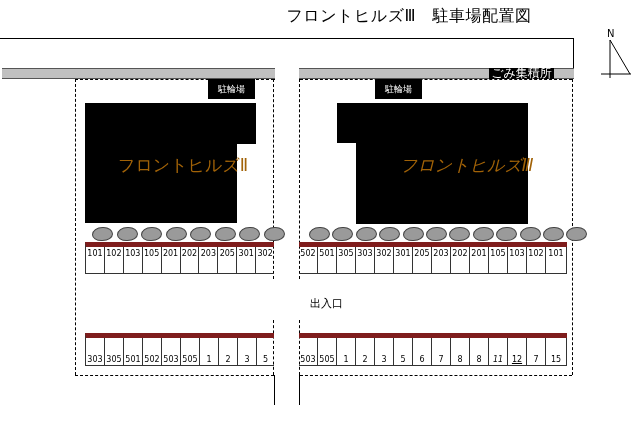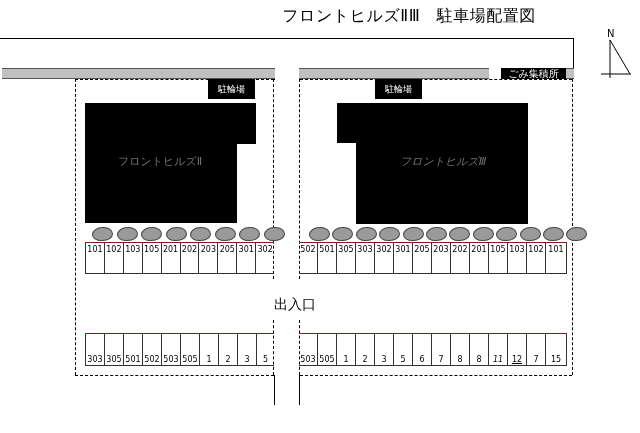--- a/index.html
+++ b/index.html
@@ -7,51 +7,51 @@
            font-family:"DejaVu Sans","Liberation Sans",sans-serif; color:#000; }
     .abs { position:absolute; box-sizing:border-box; }
     .title { left:0; top:6px; width:640px; text-align:center; font-size:16px; letter-spacing:0.5px; }
     .title span { margin-left:178px; }
     .road-line { background:#000; }
     .gray-bar { background:#c0c0c0; border-top:1px solid #555; border-bottom:1px solid #555; }
     .dash-v { border-left:1.5px dashed #000; width:0; }
     .dash-h { border-top:1.5px dashed #000; height:0; }
     .black { background:#000; }
     .label-box { background:#000; color:#fff; font-size:9px; text-align:center; line-height:16px; }
-    .bldg-name { color:#737373; font-size:11px; white-space:nowrap; }
+    .bldg-name { color:#a16207; font-size:17px; white-space:nowrap; }
     .shrub { width:19px; height:12px; background:#9a9a9a; border:1px solid #444;
              border-radius:50% 45% 50% 45% / 55% 50% 50% 45%; }
-    .stall-row { display:flex; border-top:1px solid #7f1d1d; border-bottom:1px solid #333; border-left:1px solid #333; }
+    .stall-row { display:flex; border-top:5px solid #7f1d1d; border-bottom:1px solid #333; border-left:1px solid #333; }
     .stall { border-right:1px solid #333; font-size:8px; box-sizing:border-box; display:flex; justify-content:center; }
     .stall.top { align-items:flex-start; padding-top:2px; }
     .stall.bottom { align-items:flex-end; padding-bottom:1px; }
-    .entrance { font-size:14px; }
+    .entrance { font-size:11px;margin-left:36px; }
     .north { font-size:10px; }
   </style>
 </head>
 <body>
 
-<div class="abs title"><span>フロントヒルズⅡⅢ　駐車場配置図</span></div>
+<div class="abs title"><span>フロントヒルズⅢ　駐車場配置図</span></div>
 
 <div class="abs north" style="left:607px;top:28px;">N</div>
 <svg class="abs" style="left:598px;top:38px;" width="36" height="42">
   <line x1="12" y1="2" x2="12" y2="40" stroke="#000" stroke-width="1"></line>
   <line x1="12" y1="2" x2="32" y2="36" stroke="#000" stroke-width="1"></line>
   <line x1="3" y1="36" x2="33" y2="36" stroke="#000" stroke-width="1"></line>
 </svg>
 
 <div class="abs road-line" style="left:0;top:38px;width:574px;height:1px;"></div>
 <div class="abs road-line" style="left:573px;top:38px;width:1px;height:30px;"></div>
 <div class="abs road-line" style="left:274px;top:68px;width:1px;height:12px;"></div>
 <div class="abs road-line" style="left:299px;top:68px;width:1px;height:12px;"></div>
 
 <div class="abs gray-bar" style="left:2px;top:68px;width:273px;height:11px;"></div>
 <div class="abs gray-bar" style="left:299px;top:68px;width:190px;height:11px;"></div>
 <div class="abs gray-bar" style="left:554px;top:68px;width:20px;height:11px;"></div>
-<div class="abs label-box" style="left:489px;top:68px;width:65px;height:11px;line-height:11px;font-size:10px;margin-left:12px;">ごみ集積所</div>
+<div class="abs label-box" style="left:489px;top:68px;width:65px;height:11px;line-height:11px;font-size:12px;">ごみ集積所</div>
 
 <div class="abs dash-h" style="left:75px;top:79px;width:199px;"></div>
 <div class="abs dash-v" style="left:75px;top:79px;height:296px;"></div>
 <div class="abs dash-h" style="left:75px;top:375px;width:199px;"></div>
 <div class="abs dash-v" style="left:273px;top:79px;height:200px;"></div>
 <div class="abs dash-v" style="left:273px;top:320px;height:55px;"></div>
 <div class="abs road-line" style="left:274px;top:375px;width:1px;height:30px;"></div>
 
 <div class="abs dash-h" style="left:300px;top:79px;width:272px;"></div>
 <div class="abs dash-v" style="left:299px;top:79px;height:200px;"></div>

